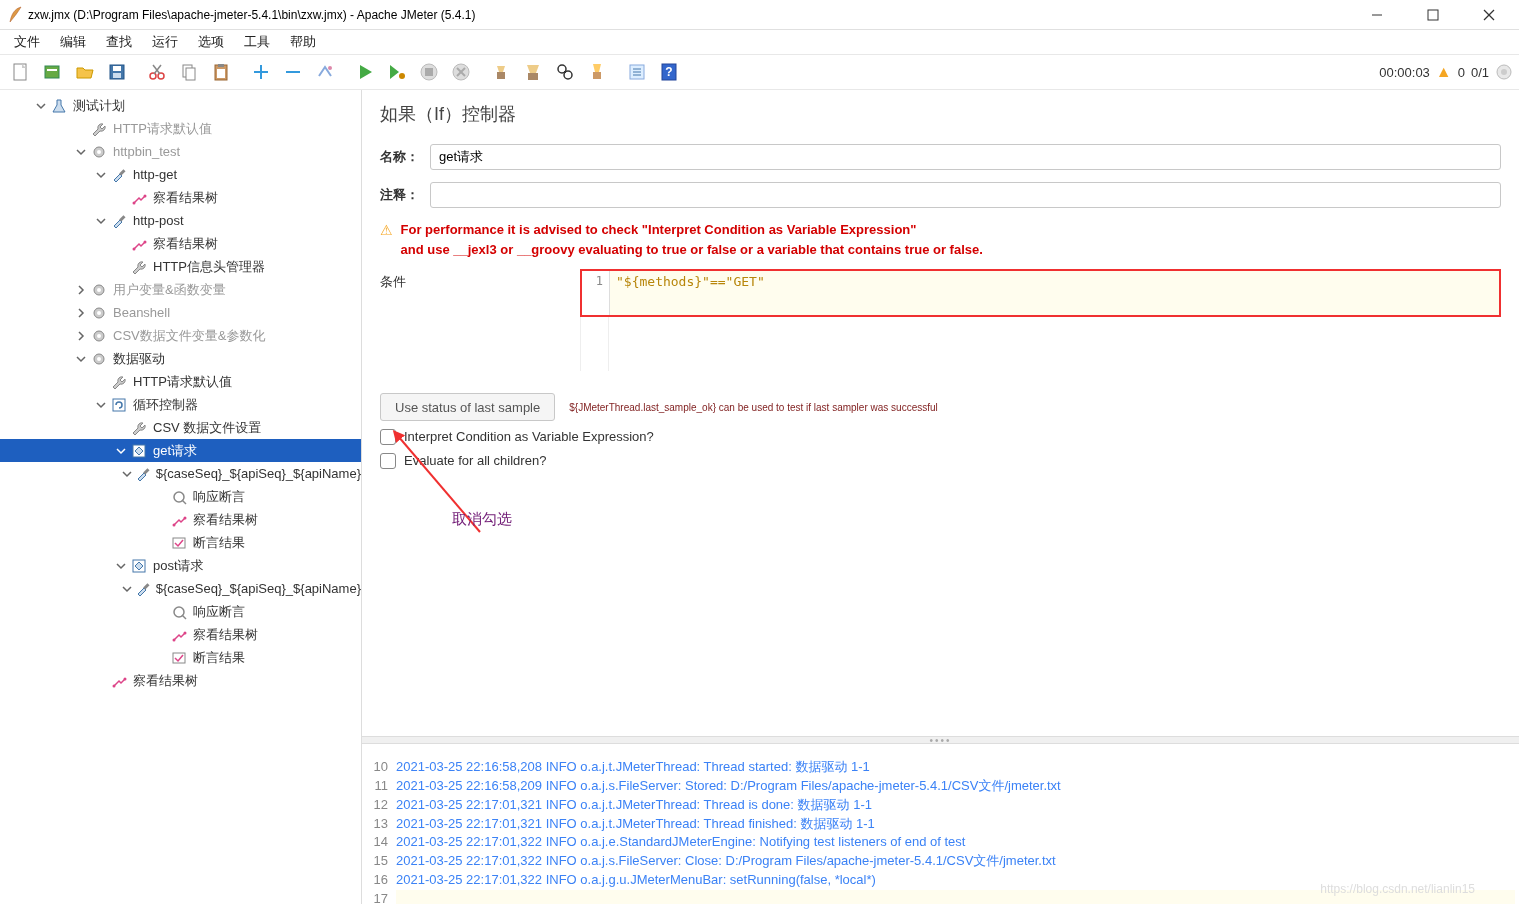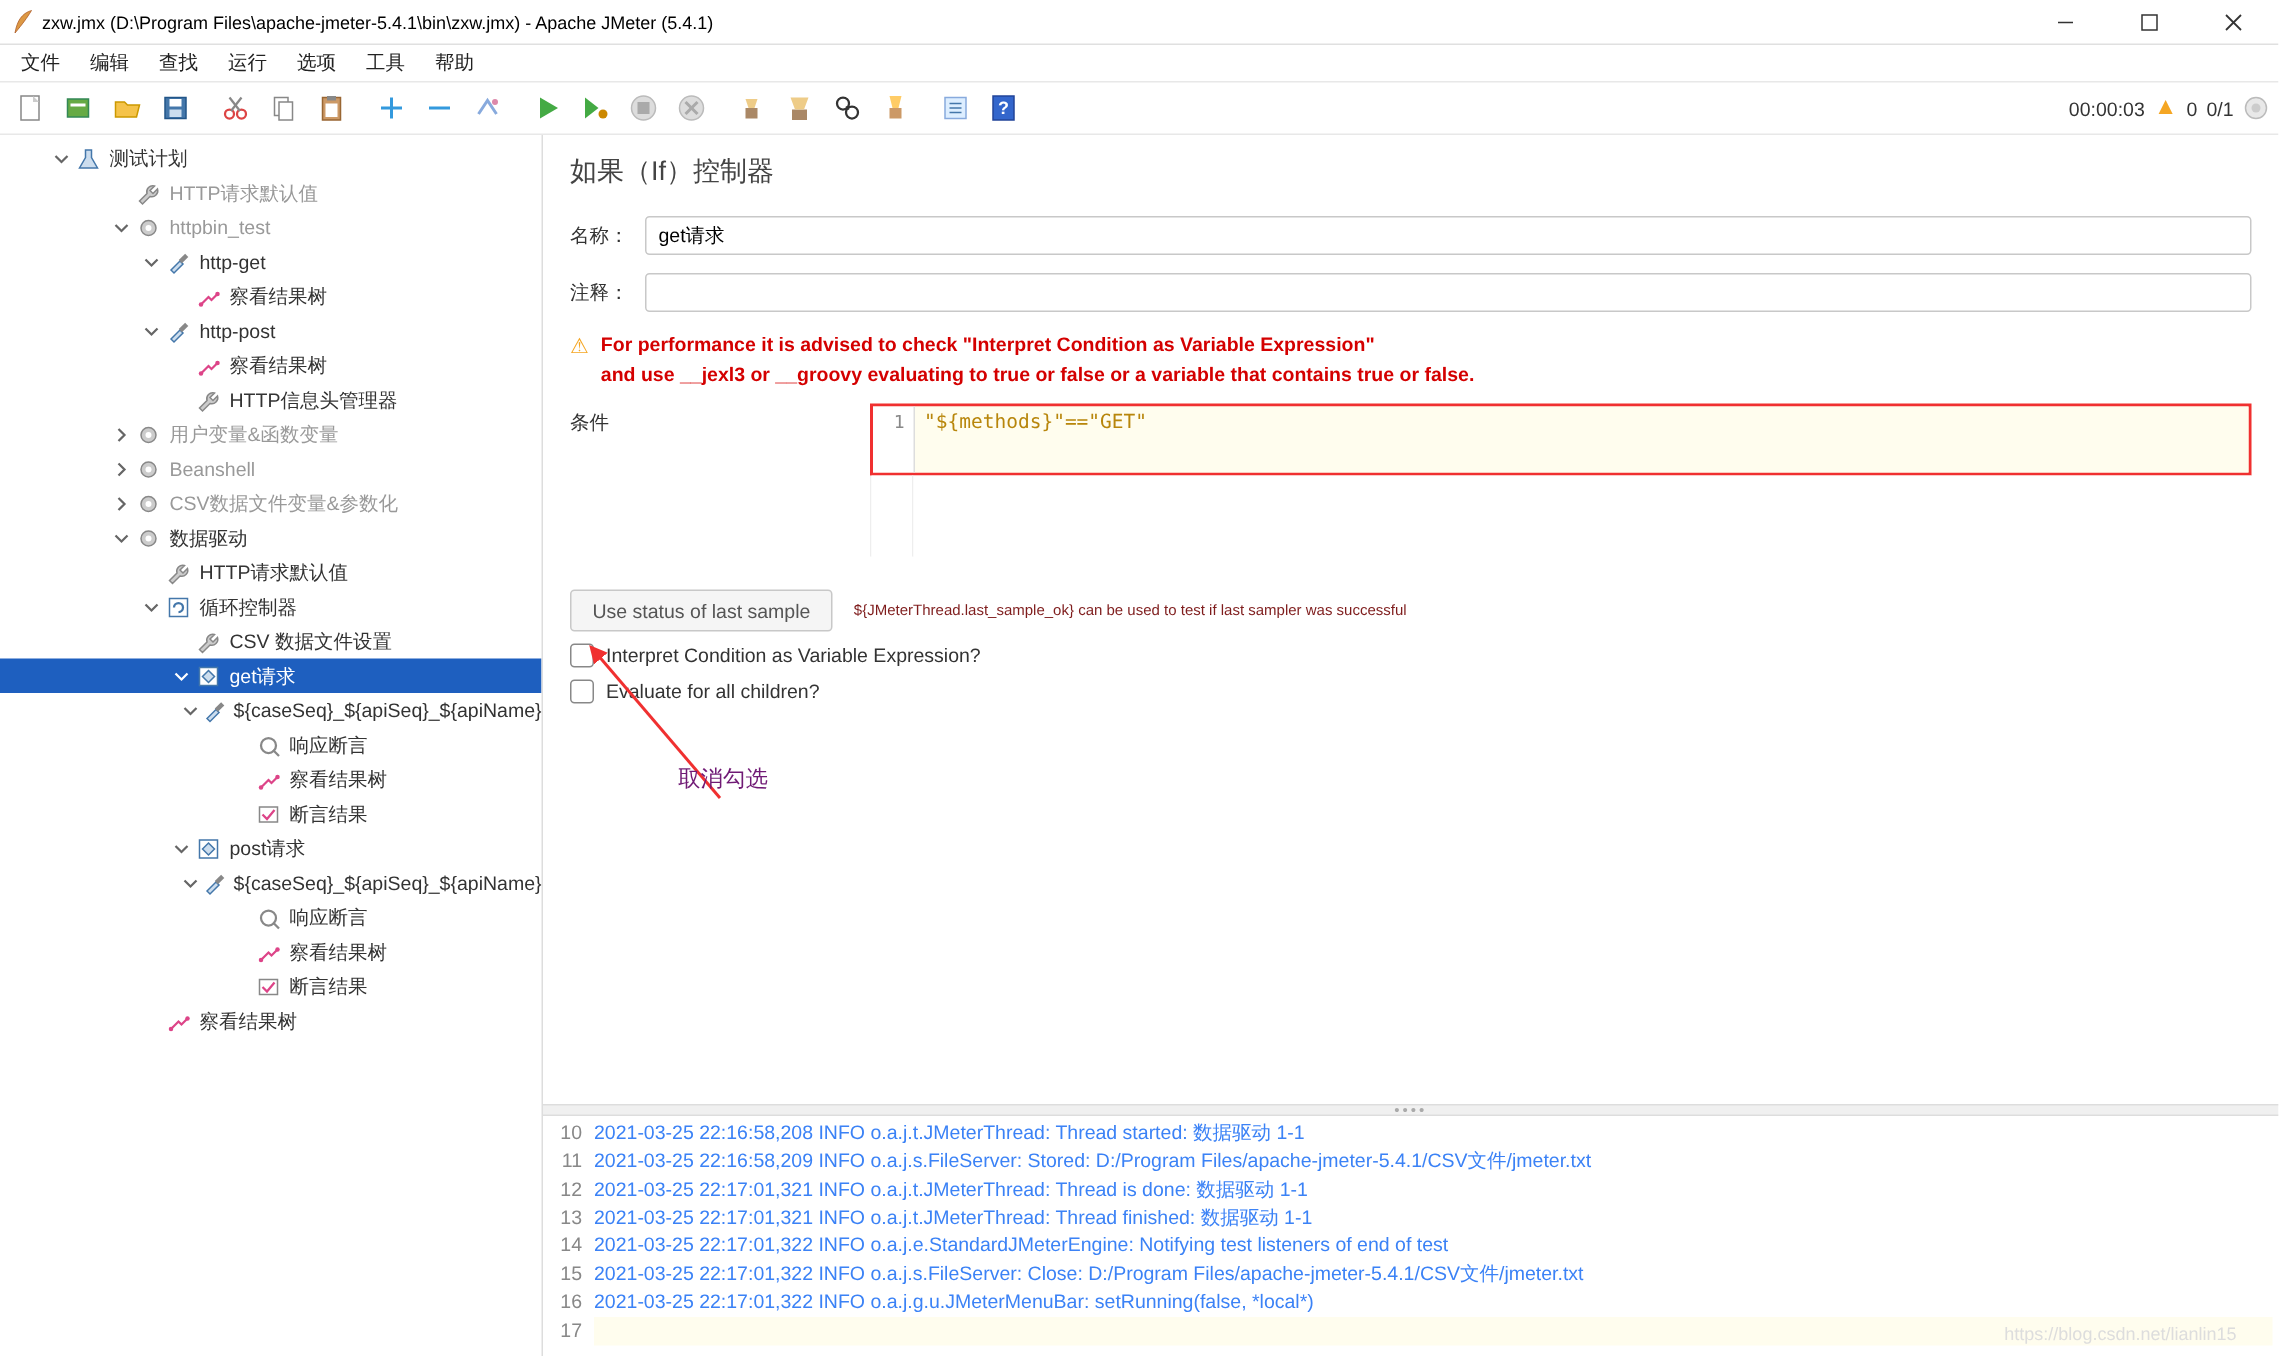--- a/index.html
+++ b/index.html
@@ -36,21 +36,21 @@
 .twisty svg { width: 10px; height: 10px; }
 .ticon { width: 20px; display: flex; align-items: center; justify-content: center; margin-right: 2px; }
 .tlabel { padding-left: 2px; }
 .ind { display: inline-block; }
 
 
 .right-panel { flex: 1; display: flex; flex-direction: column; }
 .form-area { padding: 12px 18px 6px 18px; }
 .panel-title { font-size: 18px; color: #444; margin-bottom: 18px; font-weight: normal; }
 .form-row { display: flex; align-items: center; margin-bottom: 12px; }
-.form-label { width: 50px; font-size: 13px; color: #333; }
+.form-label { width: 50px; font-size: 13px; color: #333; font-weight: bold; }
 .form-input { flex: 1; height: 26px; border: 1px solid #c8c8c8; border-radius: 3px; padding: 0 8px; font-size: 13px; background: #fff; }
 .warn-block { display: flex; align-items: flex-start; margin: 6px 0 10px 0; }
 .warn-block .warn-tri { margin: 2px 8px 0 0; font-size: 14px; }
 .warn-text { color: #d40000; font-weight: bold; font-size: 13px; line-height: 1.5; }
 .cond-row { display: flex; align-items: flex-start; }
 .cond-label { width: 200px; font-size: 13px; padding-top: 4px; }
 .code-editor { flex: 1; border: 2px solid #f03030; background: #fffdee; display: flex; min-height: 48px; }
 .code-editor.redbox { box-shadow: 0 0 0 0; }
 .gutter { width: 28px; background: #fff; border-right: 1px solid #ddd; text-align: right; padding: 3px 6px 0 0; font-size: 12px; color: #888; font-family: Consolas, monospace; }
 .code-text { flex: 1; padding: 3px 6px; font-family: Consolas, monospace; font-size: 13px; color: #b8860b; background: #fffdee; }
@@ -59,26 +59,26 @@
 .status-row { display: flex; align-items: center; margin: 22px 0 8px 0; gap: 14px; }
 .btn { height: 28px; padding: 0 14px; background: #f5f5f5; border: 1px solid #c8c8c8; border-radius: 3px; font-size: 13px; color: #555; display:flex; align-items:center; }
 .status-hint { font-size: 10px; color: #7f1d1d; }
 .check-row { display: flex; align-items: flex-start; margin: 8px 0; gap: 8px; position: relative; }
 .chk { width: 16px; height: 16px; border: 1px solid #888; border-radius: 3px; background: #fff; }
 .check-label { font-size: 13px; color: #333; }
 .annot-text { color: #701a75; font-size: 15px; position: absolute; left: 452px; top: 510px; font-family: Liberation Mono, monospace; pointer-events:none; }
 
 
 .splitter { height: 8px; background: #f0f0f0; border-top: 1px solid #ddd; border-bottom: 1px solid #ddd; display:flex; align-items:center; justify-content:center; color:#aaa; font-size:10px; letter-spacing:2px;}
-.log-area { flex: 0 0 160px; overflow: auto; background: #fff; font-family: Consolas, monospace; font-size: 13px; line-height: 1.45; padding: 2px 4px; }
+.log-area { flex: 0 0 160px; overflow: auto; background: #fff; font-family: Consolas, monospace; font-size: 13px; line-height: 1.45; padding: 14px 4px; }
 .log-line { display: flex; }
 .log-ln { width: 22px; text-align: right; color: #888; margin-right: 8px; }
 .log-txt { white-space: pre; color: #3b82f6; }
 .log-line.hl .log-txt { background: #fffdee; flex:1; }
-.watermark { position: absolute; right: 28px; bottom: 8px; color: #ddd; font-size: 12px; pointer-events:none;}
+.watermark { position: absolute; right: 44px; bottom: 8px; color: #ddd; font-size: 12px; pointer-events:none;}
 
 
 svg { display: block; }
 </style>
 </head>
 <body>
 
 <div class="titlebar">
   <span class="feather">
     <svg viewBox="0 0 14 18">

